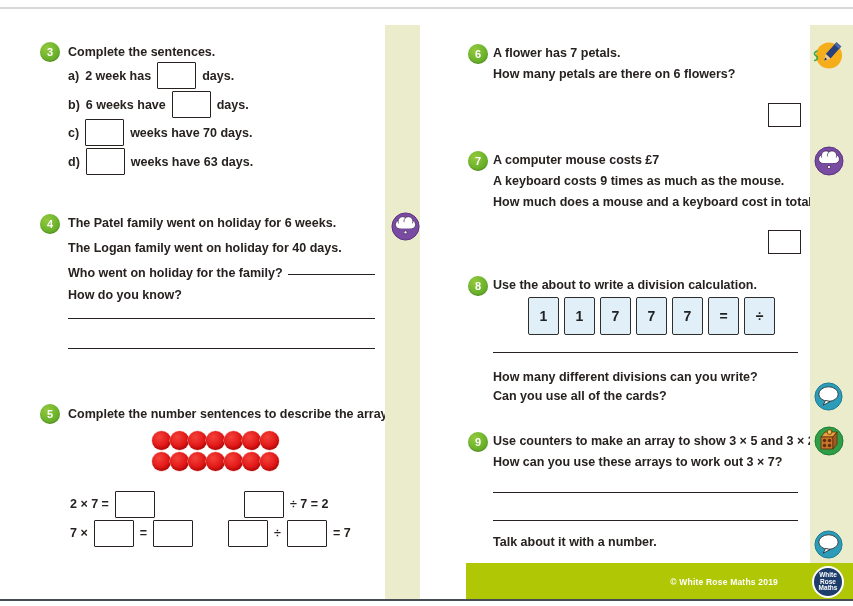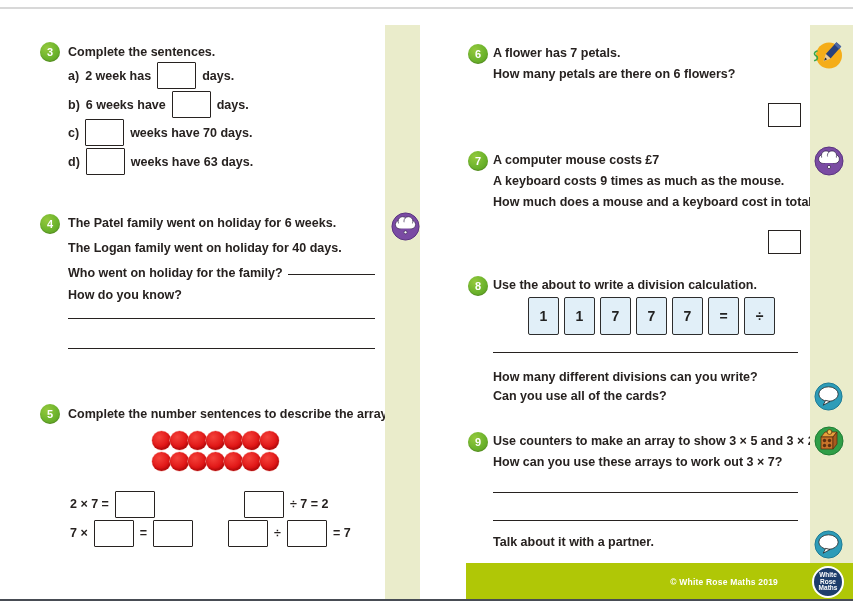--- a/index.html
+++ b/index.html
@@ -169,21 +169,21 @@
     </div>
   <div class="rule" style="left:493px; top:352px; width:305px;"></div>
   <div class="txt" style="left:493px; top:370px;">How many different divisions can you write?</div>
   <div class="txt" style="left:493px; top:389px;">Can you use all of the cards?</div>
 
   <div class="badge" style="left:468px; top:432px;">9</div>
   <div class="txt" style="left:493px; top:434px;">Use counters to make an array to show 3 × 5 and 3 × 2</div>
   <div class="txt" style="left:493px; top:455px;">How can you use these arrays to work out 3 × 7?</div>
   <div class="rule" style="left:493px; top:492px; width:305px;"></div>
   <div class="rule" style="left:493px; top:520px; width:305px;"></div>
-  <div class="txt" style="left:493px; top:535px;">Talk about it with a partner.</div>
+  <div class="txt" style="left:493px; top:535px;">Talk about it with a number.</div>
 
   <div class="strip strip-mid"></div>
   <div class="strip strip-right"></div>
 
   <svg class="icon" style="left:810px; top:38px;" width="35" height="35" viewBox="0 0 35 35">
     <circle cx="19" cy="17.5" r="13" fill="#f5ad19"></circle>
     <path d="M7 13 c-3.2 1 -3.2 3.6 -1 4.8 c2.2 1.2 2 3.8 -1.2 4.8" stroke="#3aa648" stroke-width="1.6" fill="none" stroke-linecap="round"></path>
     <g transform="rotate(42 19 17)">
       <rect x="16" y="2.5" width="6.4" height="16" fill="#27407d"></rect>
       <rect x="16" y="2.5" width="6.4" height="3.2" fill="#4d67a5"></rect>

